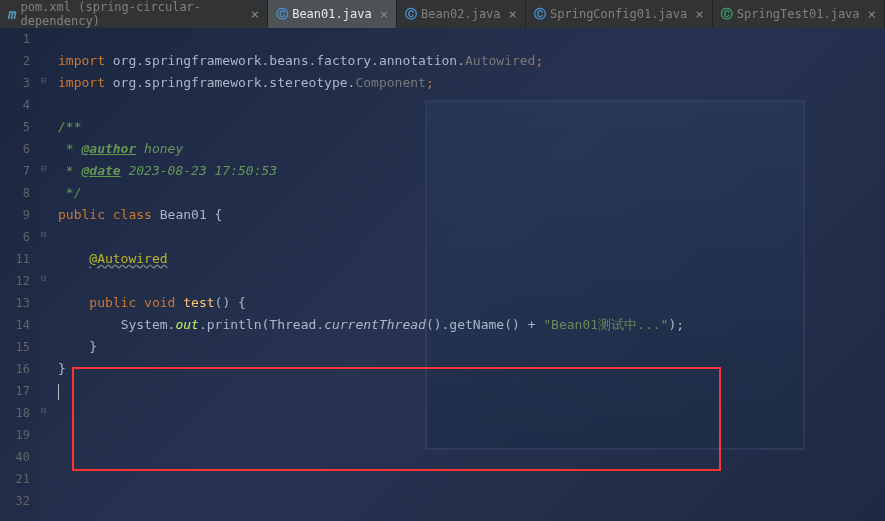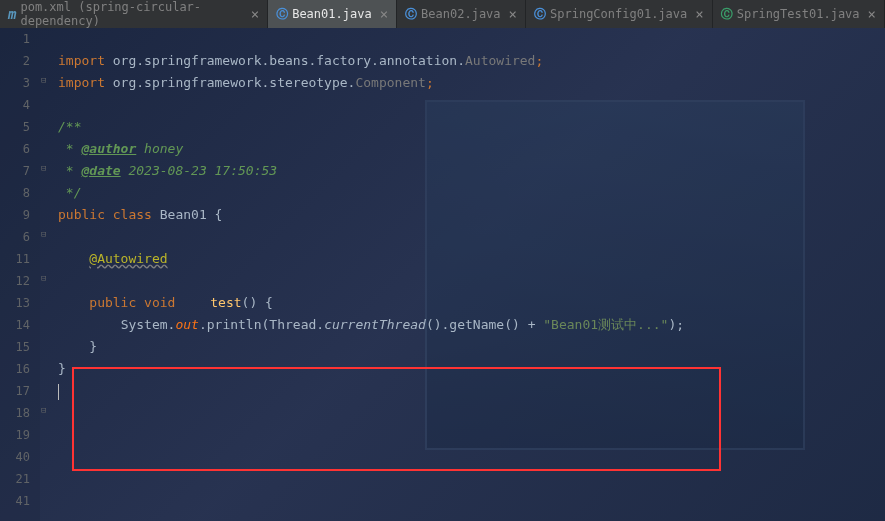--- a/index.html
+++ b/index.html
@@ -91,22 +91,22 @@
   flex: 1;
   padding-left: 4px;
   position: relative;
 }
 .line { height: 22px; line-height: 22px; white-space: pre; }
 .kw { color: #cc7832; }
 .anno { color: #bbb529; }
 .comment { color: #629755; font-style: italic; }
 .comment-tag { color: #629755; font-style: italic; font-weight: bold; text-decoration: underline; }
 .str { color: #6a8759; }
-.field { color: #f97316; font-style: italic; }
-.method { color: #ffc66d; margin-left: 27px; }
+.field { color: #bef264; font-style: italic; }
+.method { color: #ffc66d; }
 .grey { color: #787878; }
 .italic { font-style: italic; }
 .squiggly { text-decoration: underline wavy #808080; }
 .red-box {
   position: absolute;
   border: 2px solid #ff3333;
   pointer-events: none;
 }
 .caret {
   display: inline-block;
@@ -166,21 +166,21 @@
     <div class="gutter-line">12</div>
     <div class="gutter-line">13</div>
     <div class="gutter-line">14</div>
     <div class="gutter-line">15</div>
     <div class="gutter-line">16</div>
     <div class="gutter-line">17</div>
     <div class="gutter-line">18</div>
     <div class="gutter-line">19</div>
     <div class="gutter-line">40</div>
     <div class="gutter-line">21</div>
-    <div class="gutter-line">41</div>
+    <div class="gutter-line">32</div>
   </div>
   <div class="fold-col">
     <span class="fold-mark" style="top:47px">⊟</span>
     <span class="fold-mark" style="top:135px">⊟</span>
     <span class="fold-mark" style="top:201px">⊟</span>
     <span class="fold-mark" style="top:245px">⊟</span>
     <span class="fold-mark" style="top:377px">⊟</span>
   </div>
   <div class="code">
     <div class="line"></div>

